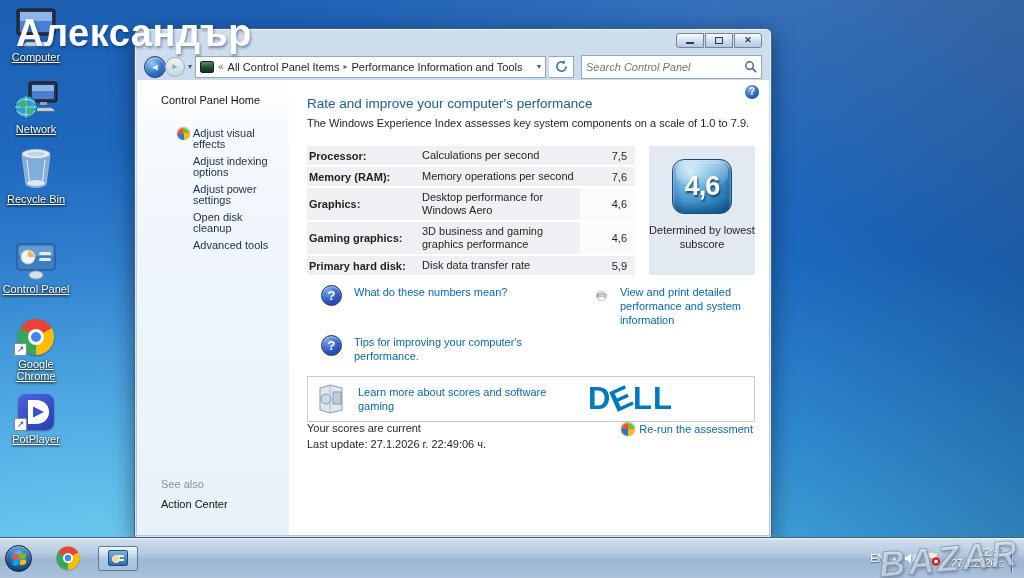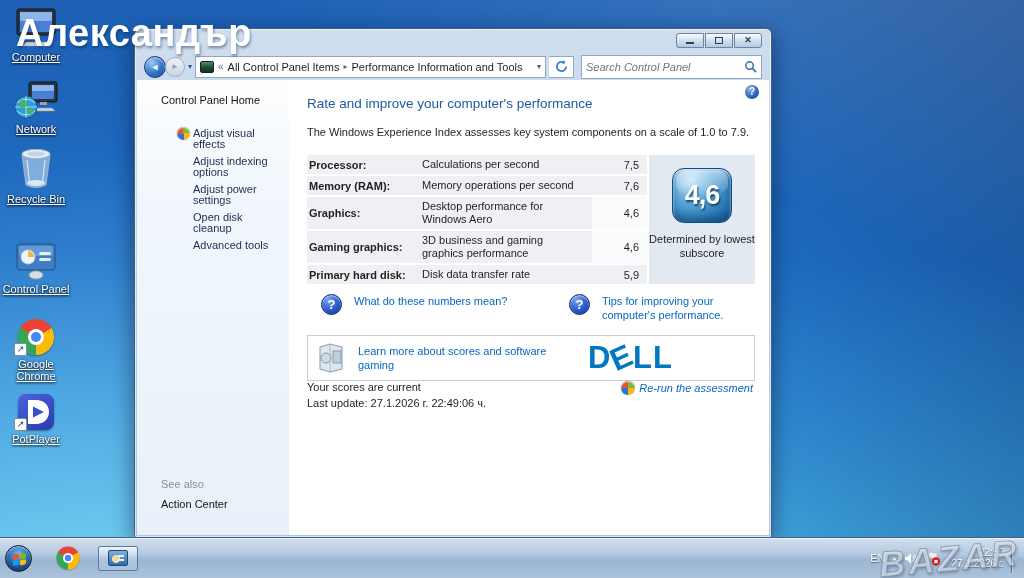--- a/index.html
+++ b/index.html
@@ -94,28 +94,28 @@
   .sb-bottom { position:absolute; left:24px; bottom:24px; }
   .sb-bottom .see { color:#8b9096; margin-bottom:7px; }
   .sb-bottom .lnk { color:#141414; }
 
   
   .content { flex:1; position:relative; padding:0 14px 0 18px; }
   .help-ico { position:absolute; top:5px; right:10px; width:14px; height:14px; border-radius:50%;
     background:radial-gradient(circle at 35% 30%, #86b4ea, #2a5fb8 60%, #173f8f);
     color:#fff; font-size:10px; font-weight:bold; text-align:center; line-height:14px; }
   h1.page-title { margin-top:16px; font-size:13.5px; font-weight:normal; color:#1e5aa5; }
-  .subtitle { margin-top:15px; color:#1f1f1f; }
+  .subtitle { margin-top:6px; color:#1f1f1f; }
 
   .wei { margin-top:15px; }
   .wei-head { display:grid; grid-template-columns:115px 1fr 55px 106px; column-gap:2px;
     border-top:1px solid #b8bcc1; border-bottom:1px solid #b8bcc1; padding:5px 0; }
   .wei-head .h-sub { text-align:right; padding-right:8px; }
   .wei-head .h-base { text-align:center; }
-  .wei-body { display:grid; grid-template-columns:1fr 106px; column-gap:2px; }
+  .wei-body { display:grid; grid-template-columns:1fr 106px; column-gap:14px; }
   .rows { display:flex; flex-direction:column; gap:2px; padding-top:2px; }
   .wrow { display:grid; grid-template-columns:115px 1fr 55px; background:#eef0f3; align-items:center; }
   .wrow .c-comp { font-weight:bold; padding:3px 0 3px 2px; }
   .wrow .c-rated { padding:3px 6px 3px 0; line-height:13px; }
   .wrow .c-sub { align-self:stretch; display:flex; align-items:center; justify-content:flex-end;
     padding-right:8px; }
   .wrow .c-sub.low { background:#fafbfc; }
   .wrow.two { min-height:29px; }
   .wrow.one { min-height:19px; }
   .base-panel { background:#e3e9f1; margin-top:2px; display:flex; flex-direction:column; align-items:center; }
@@ -144,21 +144,21 @@
     display:flex; align-items:center; padding:7px 10px; min-height:44px; }
   .soft-ico { flex:0 0 auto; margin-right:14px; }
   .partner .learn { width:208px; }
   .dell { flex:0 0 auto; margin-left:22px; margin-right:12px; display:flex; align-items:center;
     color:#0079c1; font-weight:bold; font-size:31px; letter-spacing:1px; line-height:30px; }
   .dell .tilt { display:inline-block; transform:rotate(-24deg); }
 
   .statusrow { display:flex; justify-content:space-between; align-items:flex-start; }
   .statusrow .l1 { color:#1f1f1f; }
   .statusrow .l2 { margin-top:4px; }
-  .rerun { display:flex; align-items:center; gap:4px; margin-right:2px;font-style:italic; }
+  .rerun { display:flex; align-items:center; gap:4px; margin-right:2px; }
   .rerun .ball { width:14px; height:14px; }
 
   
   .taskbar { position:absolute; left:0; right:0; bottom:0; height:41px; z-index:50;
     background:linear-gradient(180deg,#d3e0ee 0%, #b3c9e0 40%, #9cb6d2 55%, #aac2da 100%);
     border-top:1px solid #3d608a; box-shadow:inset 0 1px 0 rgba(255,255,255,0.65);
     display:flex; align-items:center; }
   .orb-start { width:27px; height:27px; border-radius:50%; margin:0 10px 0 5px; position:relative;
     background:radial-gradient(circle at 50% 32%, #7db9e8 0%, #2f6fb5 45%, #123a66 78%, #0a2342 100%);
     border:1px solid #0a1c33; box-shadow:inset 0 1px 2px rgba(255,255,255,0.65); }
@@ -384,20 +384,29 @@
             <div class="base-caption">Determined by lowest subscore</div>
           </div>
         </div>
       </div>
 
       <div class="quicklinks">
         <div class="qitem">
           <div class="qmark">?</div>
           <span class="lnk">What do these numbers mean?</span>
         </div>
+        <div class="qitem right">
+          <svg width="28" height="22" viewBox="0 0 28 22">
+            <path d="M7 1h12l2 5H5z" fill="#eef1f4" stroke="#8a949e"></path>
+            <rect x="3" y="6" width="22" height="9" rx="2" fill="#c6ced6" stroke="#7e8892"></rect>
+            <rect x="7" y="12" width="14" height="8" fill="#fbfcfd" stroke="#8a949e"></rect>
+            <circle cx="6.5" cy="9" r="1.2" fill="#3e7f3e"></circle>
+          </svg>
+          <span class="lnk" style="max-width:170px; display:inline-block">View and print detailed performance and system information</span>
+        </div>
         <div class="qitem">
           <div class="qmark">?</div>
           <span class="lnk" style="max-width:170px; display:inline-block">Tips for improving your computer's performance.</span>
         </div>
       </div>
 
       <div class="partner">
         <svg class="soft-ico" width="26" height="30" viewBox="0 0 26 30">
           <path d="M2 4l10-3 12 3v22l-12 3-10-3z" fill="#dfe7ee" stroke="#8a99a8"></path>
           <path d="M12 1v28" stroke="#aab8c4"></path>

